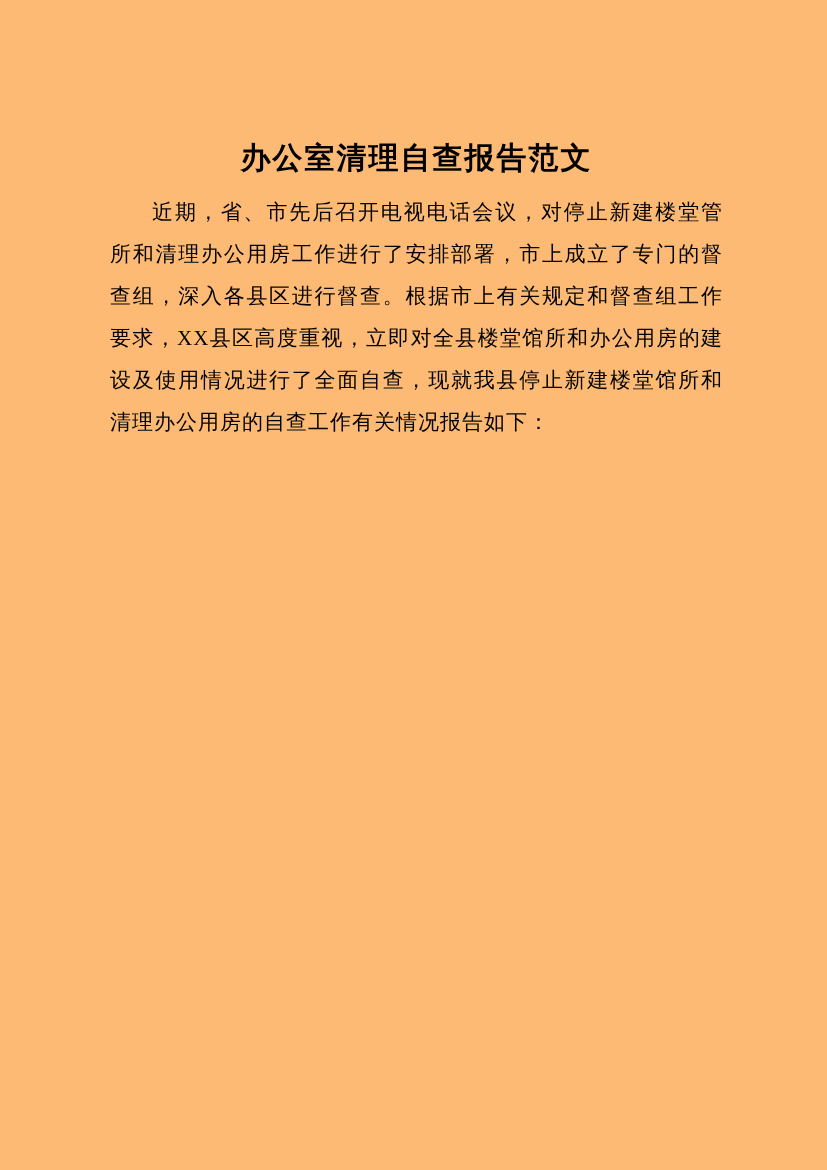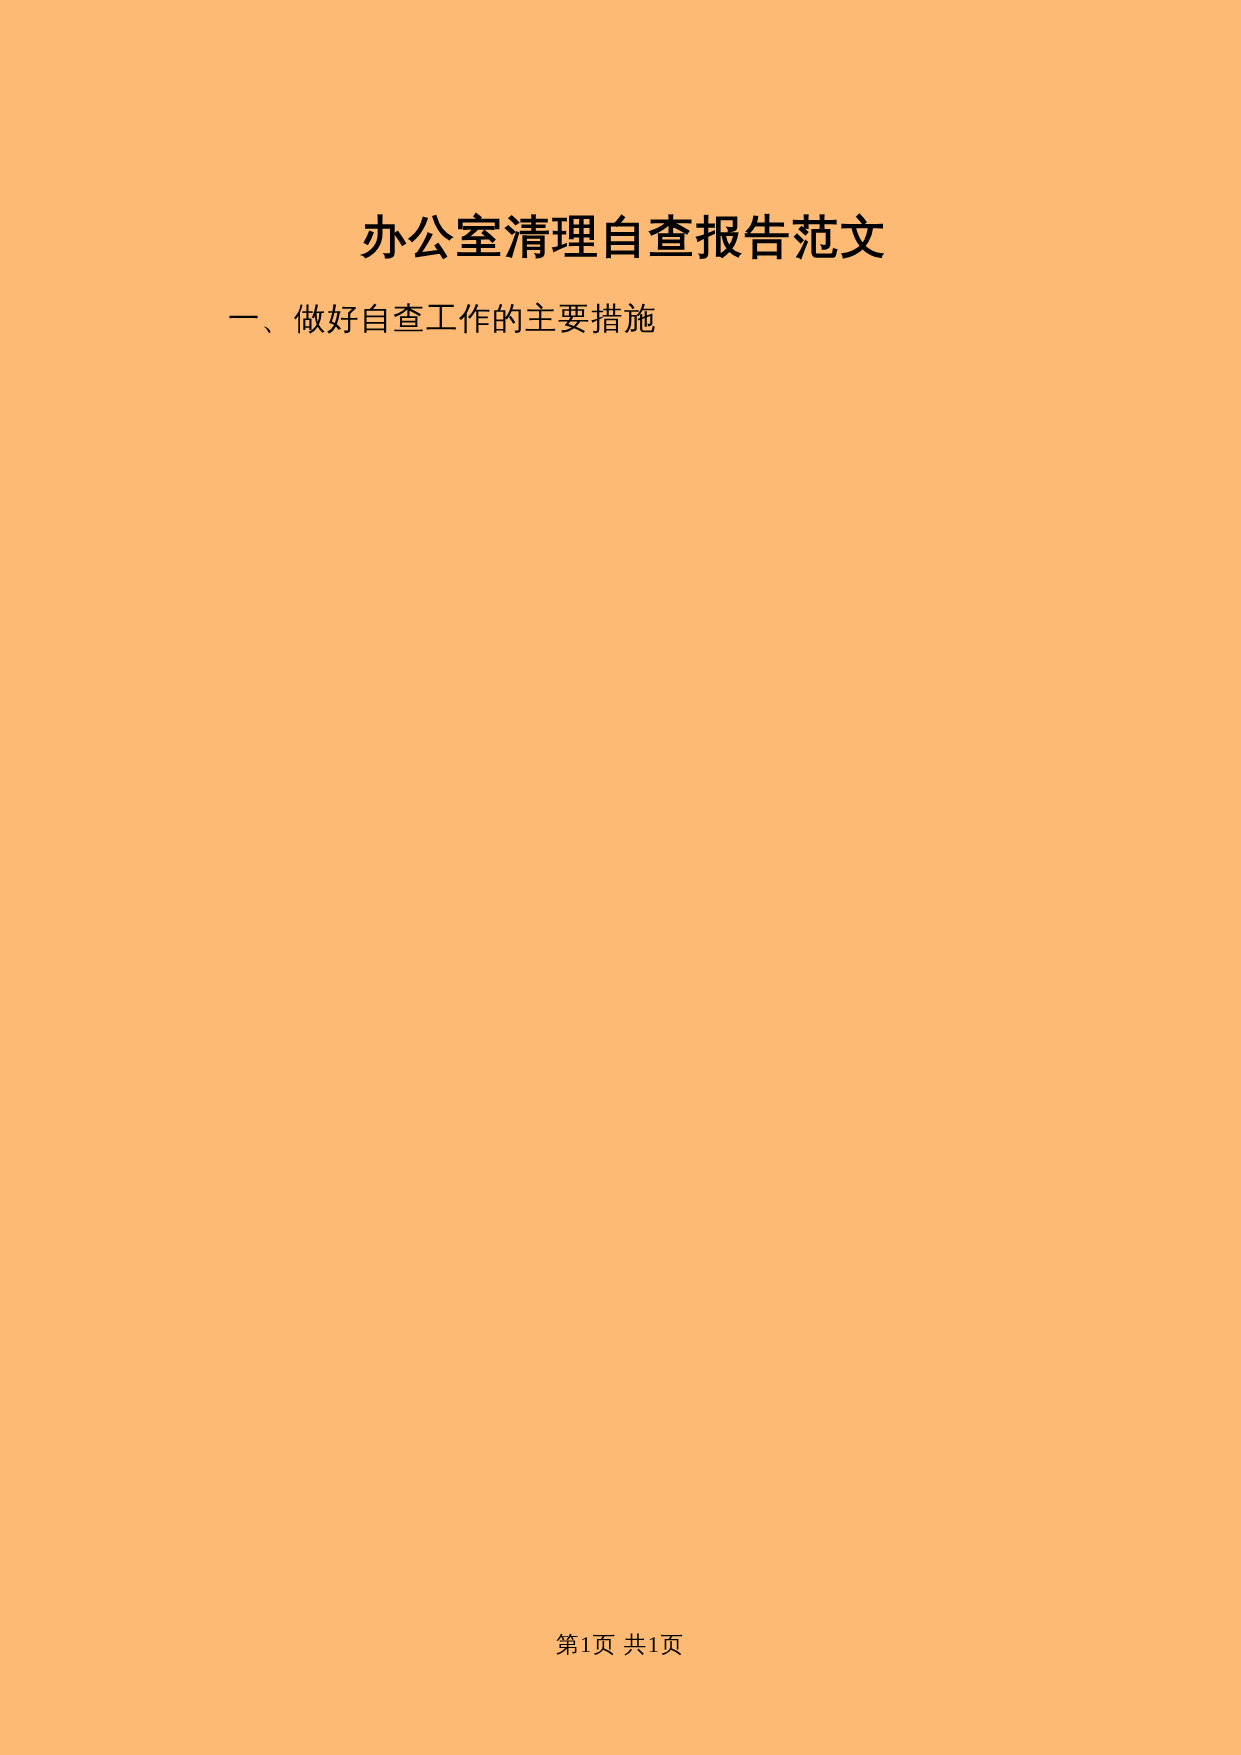--- a/index.html
+++ b/index.html
@@ -49,22 +49,19 @@
     letter-spacing: 1px;
   }
 </style>
 </head>
 <body>
 
 <div class="page">
 
   <h1 class="doc-title">办公室清理自查报告范文</h1>
 
-
-  <p class="para">一、做好自查工作的主要措施</p>
+  <p class="para">近期，省、市先后召开电视电话会议，对停止新建楼堂管所和清理办公用房工作进行了安排部署，市上成立了专门的督查组，深入各县区进行督查。根据市上有关规定和督查组工作要求，XX县区高度重视，立即对全县楼堂馆所和办公用房的建设及使用情况进行了全面自查，现就我县停止新建楼堂馆所和清理办公用房的自查工作有关情况报告如下：</p>
 
 
 
-  <div class="page-footer">
-    <span>第1页 共1页</span>
-  </div>
+
 
 </div>
 
 </body></html>

